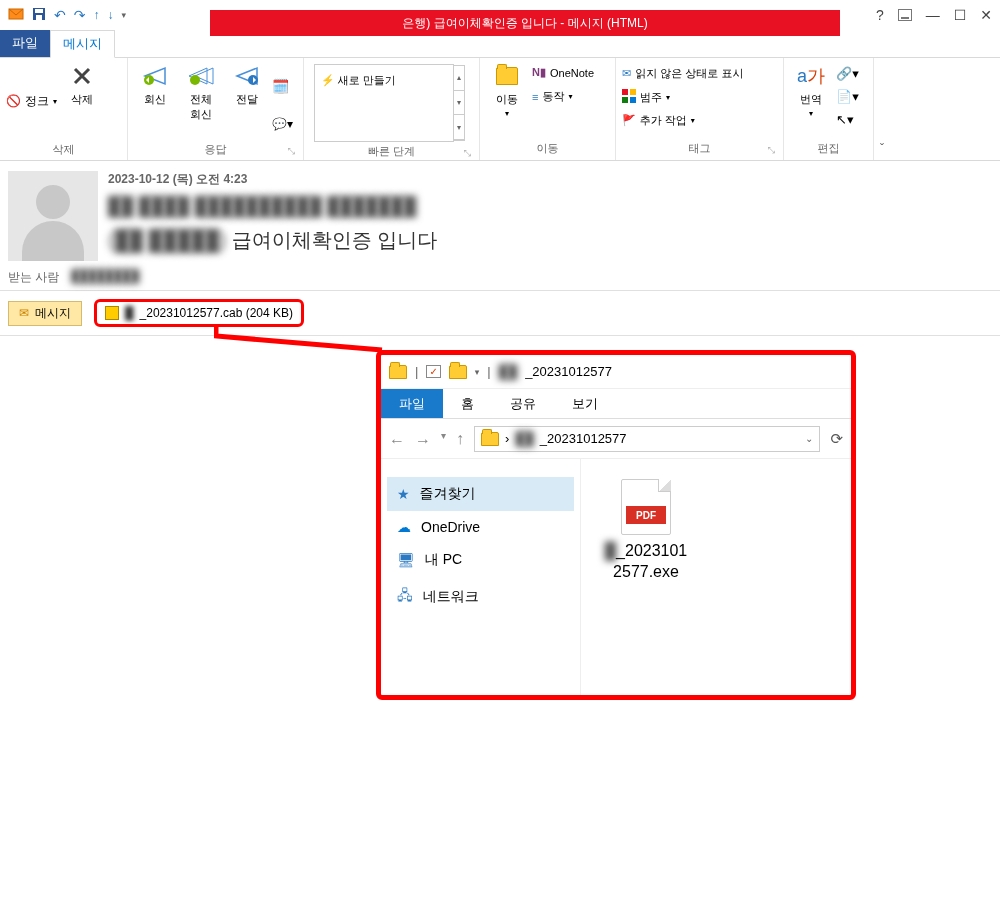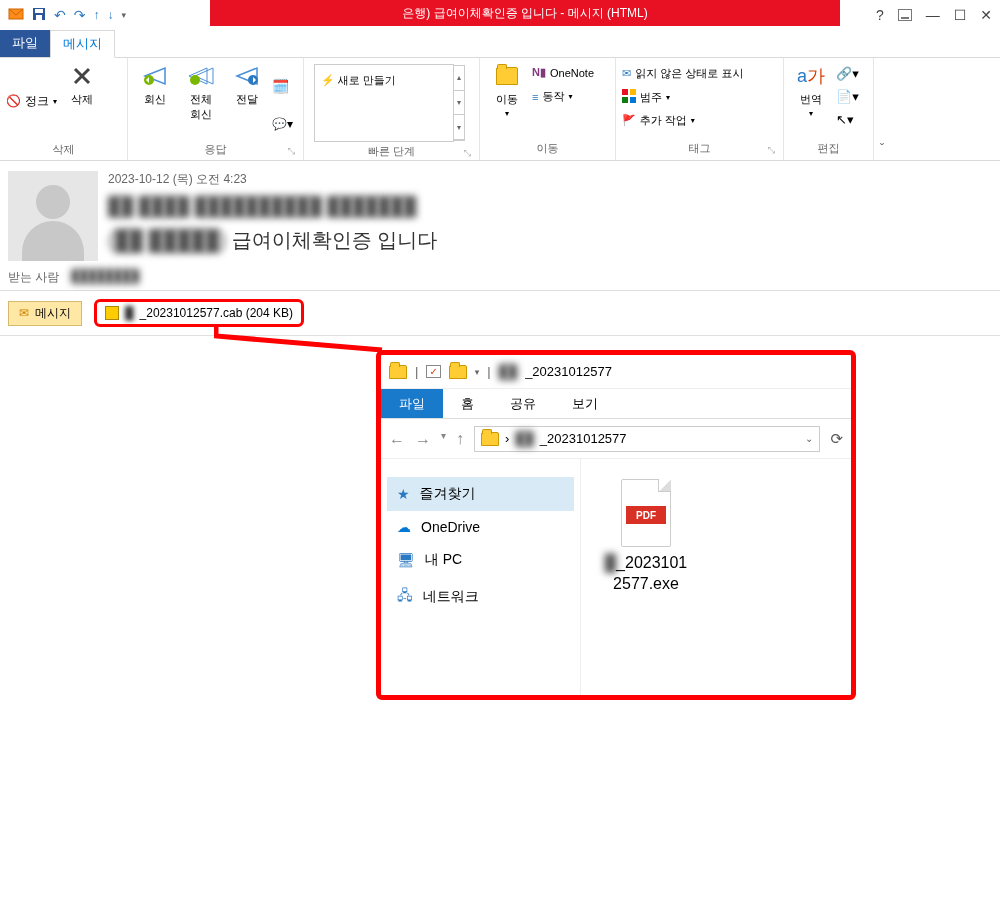--- a/index.html
+++ b/index.html
@@ -1,21 +1,21 @@
 <!DOCTYPE html>
 <html><head>
 <meta charset="utf-8">
 <style>
 * { box-sizing: border-box; margin: 0; padding: 0; }
 body { font-family: "Malgun Gothic","Segoe UI",sans-serif; font-size: 12px; background: #fff; width: 1000px; height: 897px; position: relative; overflow: hidden; }
 
 
 .titlebar { height: 30px; background: #fff; display: flex; align-items: center; position: relative; }
 .titlebar-left { display: flex; align-items: center; gap: 8px; padding-left: 8px; }
-.titlebar-center { position: absolute; left: 210px; right: 160px; height: 26px; top: 0; background: #e81123; color: #fff; display: flex; align-items: center; justify-content: center; font-size: 12px; }
+.titlebar-center { position: absolute; left: 210px; right: 160px; height: 26px; top: 10px; background: #e81123; color: #fff; display: flex; align-items: center; justify-content: center; font-size: 12px; }
 .titlebar-right { position: absolute; right: 8px; display: flex; gap: 14px; color: #444; font-size: 14px; }
 
 
 .tabs { height: 28px; display: flex; border-bottom: 1px solid #d9d9d9; background: #fff; }
 .tab { padding: 4px 12px; font-size: 13px; cursor: pointer; }
 .tab.blue { background: #2b579a; color: #fff; }
 .tab.active { background: #fff; border: 1px solid #d9d9d9; border-bottom: 1px solid #fff; color: #0078d4; margin-bottom: -1px; }
 
 
 .ribbon { height: 103px; border-bottom: 1px solid #d9d9d9; display: flex; background: #fff; }
@@ -30,21 +30,21 @@
 .quick-box { width: 140px; height: 78px; border: 1px solid #ccc; margin: 2px 14px 0 4px; position: relative; font-size: 11px; padding: 8px 6px; }
 .quick-box .arrows { position: absolute; right: -12px; top: 0; width: 12px; height: 100%; border: 1px solid #ccc; display: flex; flex-direction: column; }
 .quick-box .arrows div { flex: 1; display: flex; align-items: center; justify-content: center; font-size: 8px; color: #666; border-bottom: 1px solid #ccc; }
 
 
 .msg-header { display: flex; padding: 10px 8px 4px; gap: 10px; }
 .avatar { width: 90px; height: 90px; background: #e6e6e6; position: relative; }
 .avatar::before { content: ""; position: absolute; left: 28px; top: 14px; width: 34px; height: 34px; border-radius: 50%; background: #c8c8c8; }
 .avatar::after { content: ""; position: absolute; left: 14px; top: 50px; width: 62px; height: 40px; border-radius: 32px 32px 0 0; background: #c8c8c8; }
 .msg-meta { flex: 1; font-size: 13px; color: #333; }
-.msg-date { color: #666; font-size: 12px; margin-bottom: 8px; }
+.msg-date { color: #666; font-size: 12px; margin-bottom: 8px; font-weight: bold; }
 .msg-from { font-size: 18px; font-weight: bold; margin-bottom: 10px; display: flex; gap: 6px; filter: blur(0); }
 .msg-subject { font-size: 20px; color: #333; }
 .blur { color: transparent; text-shadow: 0 0 7px #555; user-select: none; }
 .recipient-row { padding: 4px 8px; font-size: 12px; color: #666; display: flex; gap: 12px; }
 
 
 .attach-row { border-top: 1px solid #e0e0e0; border-bottom: 1px solid #e0e0e0; padding: 8px 8px; display: flex; gap: 12px; align-items: center; }
 .msg-tab { background: #ffe8a6; border: 1px solid #d6bb6f; padding: 3px 10px; font-size: 12px; display: flex; align-items: center; gap: 6px; }
 .attachment-chip { border: 3px solid #ff0000; padding: 4px 8px; font-size: 12px; display: flex; align-items: center; gap: 6px; border-radius: 6px; }
 .cab-icon { width: 14px; height: 14px; background: #ffcc00; border: 1px solid #aa8800; display: inline-block; }
@@ -63,21 +63,21 @@
 .exp-tab.active { background: #1979ca; color: #fff; }
 .exp-nav { height: 40px; display: flex; align-items: center; padding: 0 8px; gap: 10px; border-bottom: 1px solid #eee; }
 .nav-arrows { display: flex; gap: 10px; color: #888; font-size: 16px; }
 .addr { flex: 1; height: 26px; border: 1px solid #ccc; display: flex; align-items: center; padding: 0 6px; gap: 6px; font-size: 13px; }
 .exp-body { display: flex; height: calc(100% - 104px); }
 .exp-side { width: 200px; border-right: 1px solid #eee; padding: 18px 6px; }
 .side-item { padding: 8px 10px; display: flex; align-items: center; gap: 10px; font-size: 14px; cursor: pointer; }
 .side-item.sel { background: #d9eaf7; }
 .exp-content { flex: 1; padding: 20px; }
 .file-item { width: 90px; text-align: center; cursor: pointer; }
-.file-icon { width: 50px; height: 68px; margin: 0 auto 6px; border: 1px solid #ccc; border-radius: 2px 8px 2px 2px; background: #fff; position: relative; }
+.file-icon { width: 50px; height: 56px; margin: 0 auto 6px; border: 1px solid #ccc; border-radius: 2px 8px 2px 2px; background: #fff; position: relative; }
 .file-icon::before { content:""; position:absolute; right:-1px; top:-1px; width:12px; height:12px; background:linear-gradient(135deg,#fff 50%,#ddd 50%); border-left:1px solid #ccc; border-bottom:1px solid #ccc; }
 .pdf-badge { position: absolute; left: 4px; top: 26px; right: 4px; height: 18px; background: #d93025; color: #fff; font-size: 10px; font-weight: bold; display: flex; align-items: center; justify-content: center; }
 .file-name { font-size: 16px; line-height: 1.3; word-break: break-all; }
 
 
 .svg { display:inline-block; }
 </style>
 </head>
 <body>
 

